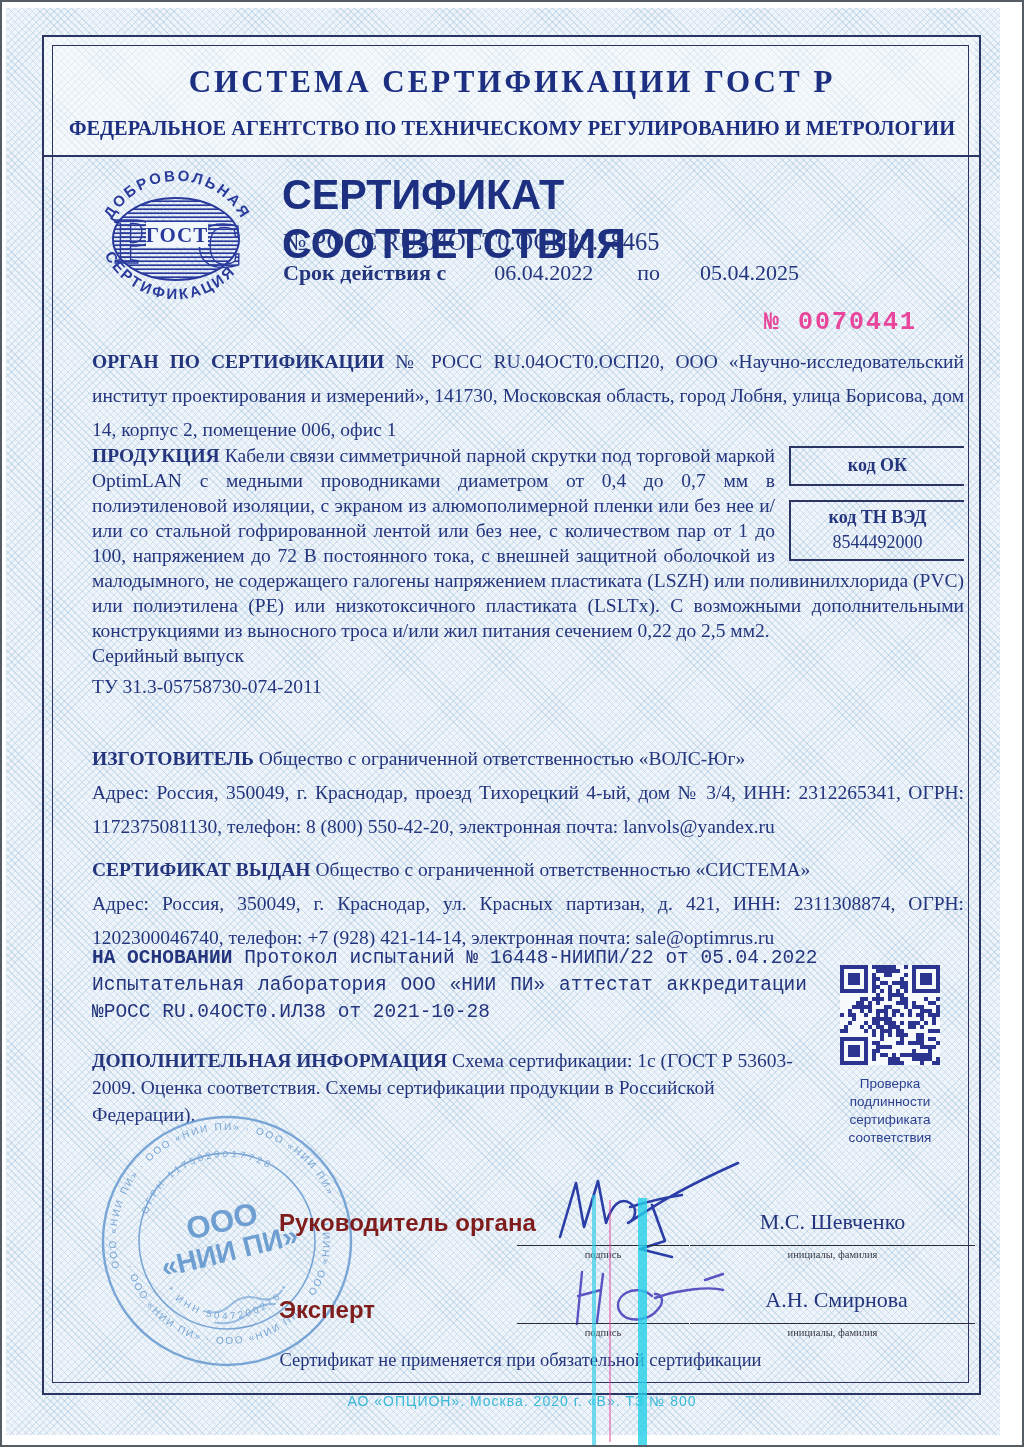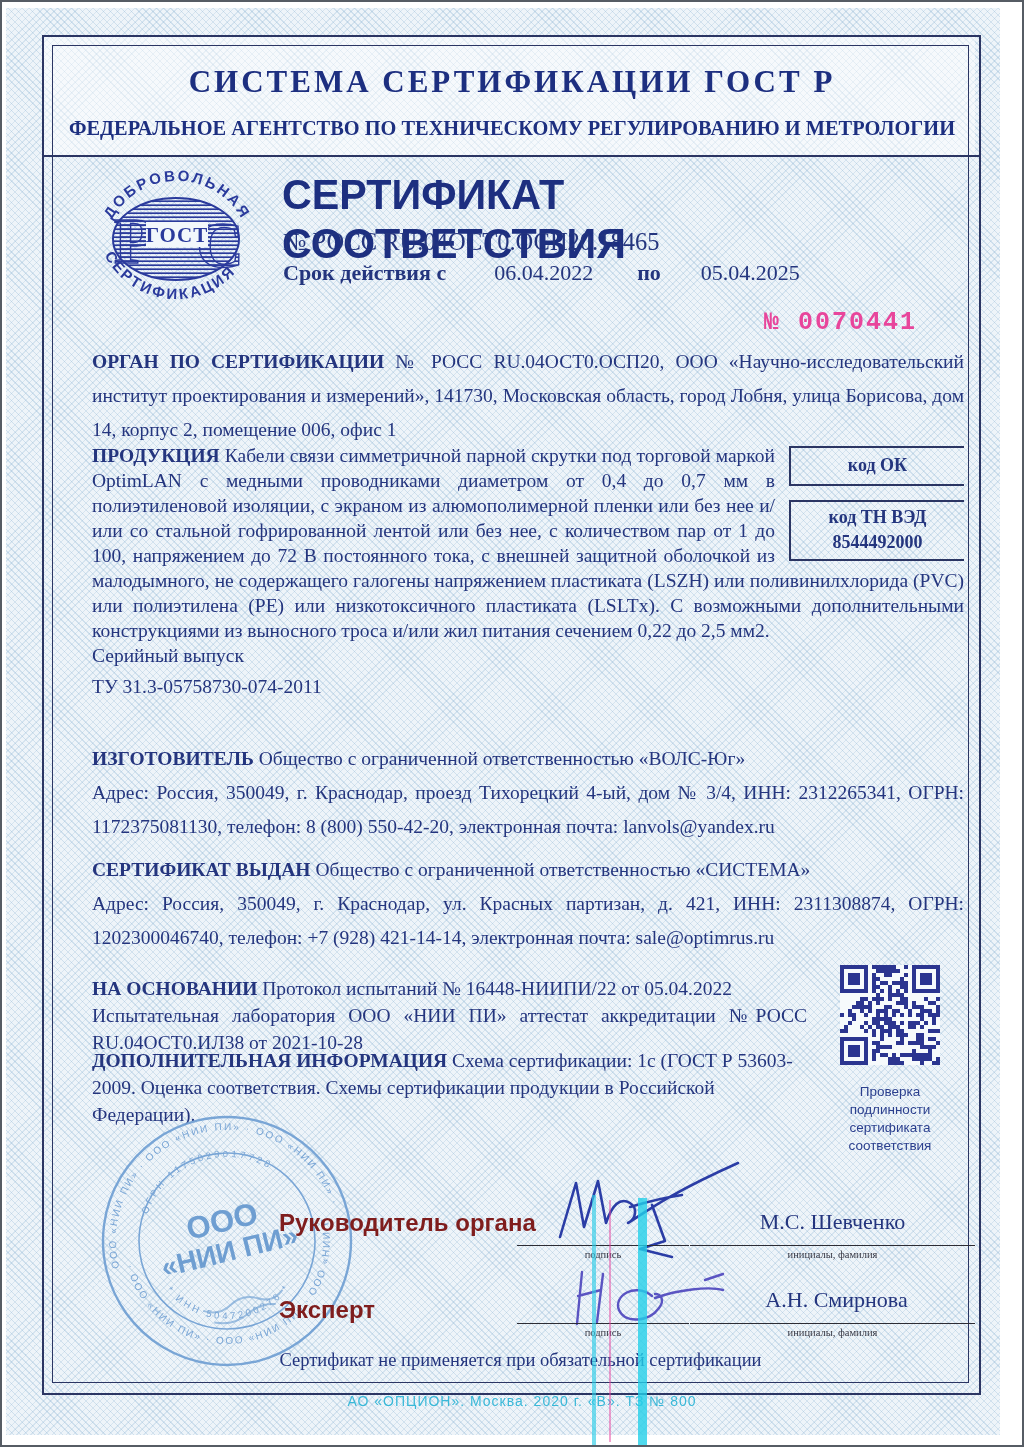--- a/index.html
+++ b/index.html
@@ -26,21 +26,21 @@
             font-family:"Liberation Serif",serif;font-size:18px;font-weight:bold;}
   .sig-line{position:absolute;border-top:1.5px solid #2c2c34;height:0;}
   .sig-caption{position:absolute;text-align:center;font-family:"Liberation Serif",serif;
                font-size:10.5px;color:#3a3a46;}
   .sig-name{position:absolute;text-align:center;font-family:"Liberation Serif",serif;
             font-size:22px;color:#24357e;}
   .role-label{position:absolute;font-family:"Liberation Sans",sans-serif;font-weight:bold;
               font-size:24px;color:#7f1d1d;}
   .stripe{position:absolute;}
   #qr-block{position:absolute;left:834px;top:963px;width:108px;text-align:center;}
-  #qr-caption{font-family:"Liberation Sans",sans-serif;font-size:13.5px;line-height:18px;color:#2b3f8e;margin-top:18px;}
+  #qr-caption{font-family:"Liberation Sans",sans-serif;font-size:13.5px;line-height:18px;color:#2b3f8e;margin-top:10px;}
 </style>
 </head>
 <body>
 
 <div id="page">
   <div id="texture"></div>
   <div id="header-band"></div>
   <div id="frame-outer" class="frame"></div>
   <div id="frame-inner" class="frame"></div>
   <div id="header-rule"></div>
@@ -69,38 +69,38 @@
       <text x="136" y="107" text-anchor="middle" font-family="Liberation Serif,serif" font-size="66" font-weight="bold" fill="url(#hstripe)" stroke="#2a3a9c" stroke-width="1.4">С</text>
       <rect x="62" y="62" width="62" height="25" fill="#f2f7fb"></rect>
       <text x="93" y="82" text-anchor="middle" font-family="Liberation Serif,serif" font-size="21" font-weight="bold" fill="#2a3a9c" letter-spacing="1">ГОСТ</text>
     </svg>
   </div>
 
   <div class="abs sans" style="left:280px;top:168px;width:660px;font-size:43px;font-weight:800;color:#1d2f80;letter-spacing:0;transform:scaleX(.96);transform-origin:left;">СЕРТИФИКАТ СООТВЕТСТВИЯ</div>
 
   <div class="abs serif" style="left:281px;top:226px;font-size:24.5px;color:#24357e;">№ РОСС RU.04ОСТ0.ОСП20.18465</div>
   <div class="abs serif" style="left:281px;top:258px;font-size:22px;color:#24357e;white-space:nowrap;">
-    <span style="font-weight:bold;">Срок действия с</span><span style="display:inline-block;width:48px;"></span><span>06.04.2022</span><span style="display:inline-block;width:44px;"></span><span style="font-weight:bold;">по</span><span style="display:inline-block;width:40px;"></span><span>05.04.2025</span>
+    <span style="font-weight:bold;">Срок действия с</span><span style="display:inline-block;width:48px;"></span><span>06.04.2022</span><span style="display:inline-block;width:44px;"></span><span style="font-weight:normal;">по</span><span style="display:inline-block;width:40px;"></span><span>05.04.2025</span>
   </div>
 
   <div class="abs" style="left:762px;top:306px;font-family:'Liberation Mono',monospace;font-size:25px;font-weight:bold;letter-spacing:2px;color:#e8459b;">№ 0070441</div>
 
   <div class="abs body-text just" style="left:90px;top:343px;width:872px;">
     <span class="lead">ОРГАН ПО СЕРТИФИКАЦИИ</span>
     <span>№ РОСС RU.04ОСТ0.ОСП20, ООО «Научно-исследовательский институт проектирования и измерений», 141730, Московская область, город Лобня, улица Борисова, дом 14, корпус 2, помещение 006, офис 1</span>
   </div>
 
   <div class="abs body-text just" style="left:90px;top:441px;width:872px;line-height:25px;">
     <div class="code-float">
       <div class="code-box" style="margin-top:3px;padding:5px 0 6px;">
         <span>код  ОК</span>
       </div>
       <div class="code-box" style="margin-top:14px;padding:3px 0 4px;">
         <div>код ТН ВЭД</div>
-        <div style="font-weight:bold;">8544492000</div>
+        <div style="font-weight:normal;">8544492000</div>
       </div>
     </div>
     <span class="lead">ПРОДУКЦИЯ</span>
     <span>Кабели связи симметричной парной скрутки под торговой маркой OptimLAN с медными проводниками диаметром от 0,4 до 0,7 мм в полиэтиленовой изоляции, с экраном из алюмополимерной пленки или без нее и/или со стальной гофрированной лентой или без нее, с количеством пар от 1 до 100, напряжением до 72 В постоянного тока, с внешней защитной оболочкой из малодымного, не содержащего галогены напряжением пластиката (LSZH) или поливинилхлорида (PVC) или полиэтилена (PE) или низкотоксичного пластиката (LSLTx). С возможными дополнительными конструкциями из выносного троса и/или жил питания сечением 0,22 до 2,5 мм2.</span>
     <div style="text-align:left;">Серийный выпуск</div>
   </div>
 
   <div class="abs body-text" style="left:90px;top:668px;width:872px;">
     <div>ТУ 31.3-05758730-074-2011</div>
   </div>
@@ -110,21 +110,21 @@
       <span>Общество с ограниченной ответственностью «ВОЛС-Юг»</span></div>
     <div class="just">Адрес: Россия, 350049, г. Краснодар, проезд Тихорецкий 4-ый, дом № 3/4, ИНН: 2312265341, ОГРН: 1172375081130, телефон: 8 (800) 550-42-20, электронная почта: lanvols@yandex.ru</div>
   </div>
 
   <div class="abs body-text" style="left:90px;top:843px;width:872px;margin-top:8px;">
     <div><span class="lead">СЕРТИФИКАТ ВЫДАН</span>
       <span>Общество с ограниченной ответственностью «СИСТЕМА»</span></div>
     <div class="just">Адрес: Россия, 350049, г. Краснодар, ул. Красных партизан, д. 421, ИНН: 2311308874, ОГРН: 1202300046740, телефон: +7 (928) 421-14-14, электронная почта: sale@optimrus.ru</div>
   </div>
 
-  <div class="abs body-text" style="left:90px;top:973px;width:872px;line-height:27px;">
+  <div class="abs body-text" style="left:90px;top:943px;width:872px;line-height:27px;font-family:Liberation Mono, monospace;">
     <div><span class="lead">НА ОСНОВАНИИ</span>
       <span>Протокол испытаний № 16448-НИИПИ/22 от 05.04.2022</span></div>
     <div class="just" style="width:715px;">Испытательная лаборатория ООО «НИИ ПИ» аттестат аккредитации №РОСС RU.04ОСТ0.ИЛ38 от 2021-10-28</div>
   </div>
 
   <div class="abs body-text" style="left:90px;top:1045px;width:705px;line-height:27px;">
     <span class="lead">ДОПОЛНИТЕЛЬНАЯ ИНФОРМАЦИЯ</span>
     <span>Схема сертификации: 1с (ГОСТ Р 53603-2009. Оценка соответствия. Схемы сертификации продукции в Российской Федерации).</span>
   </div>
 

